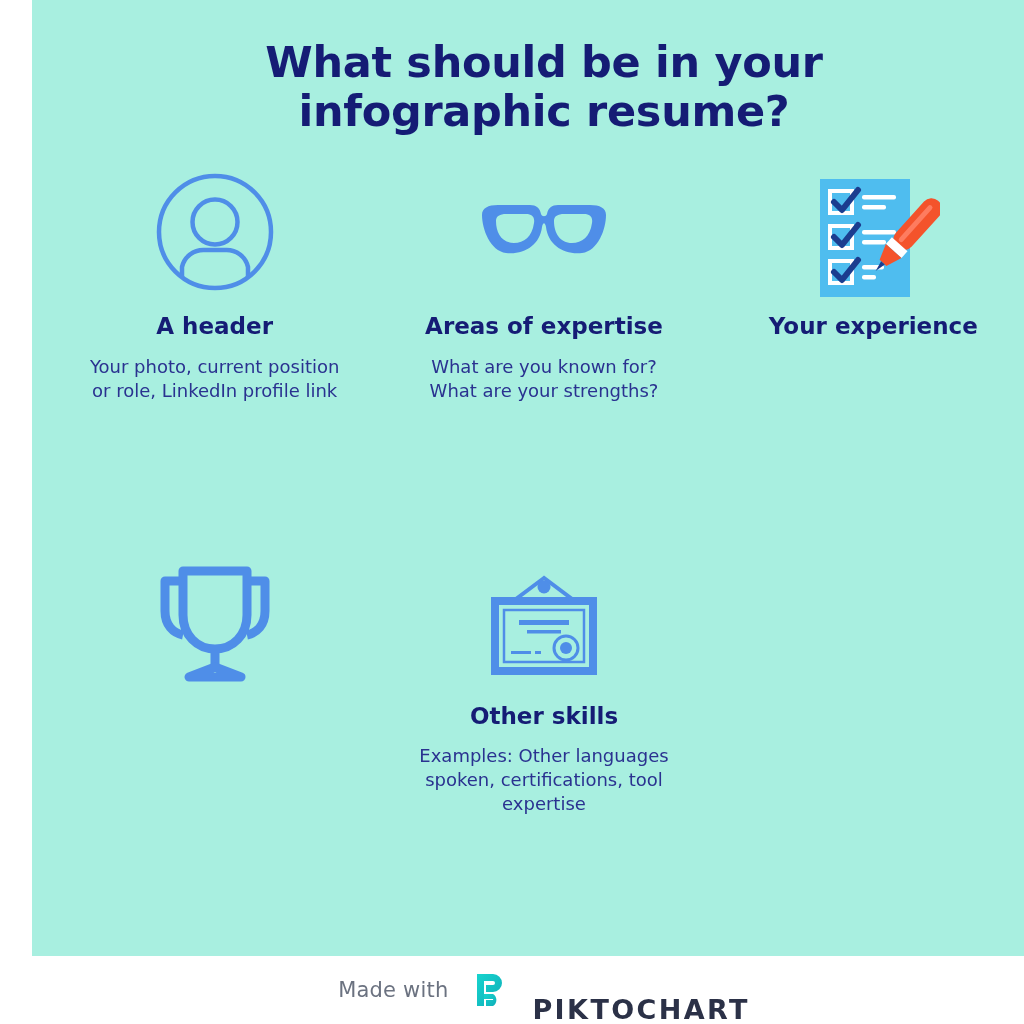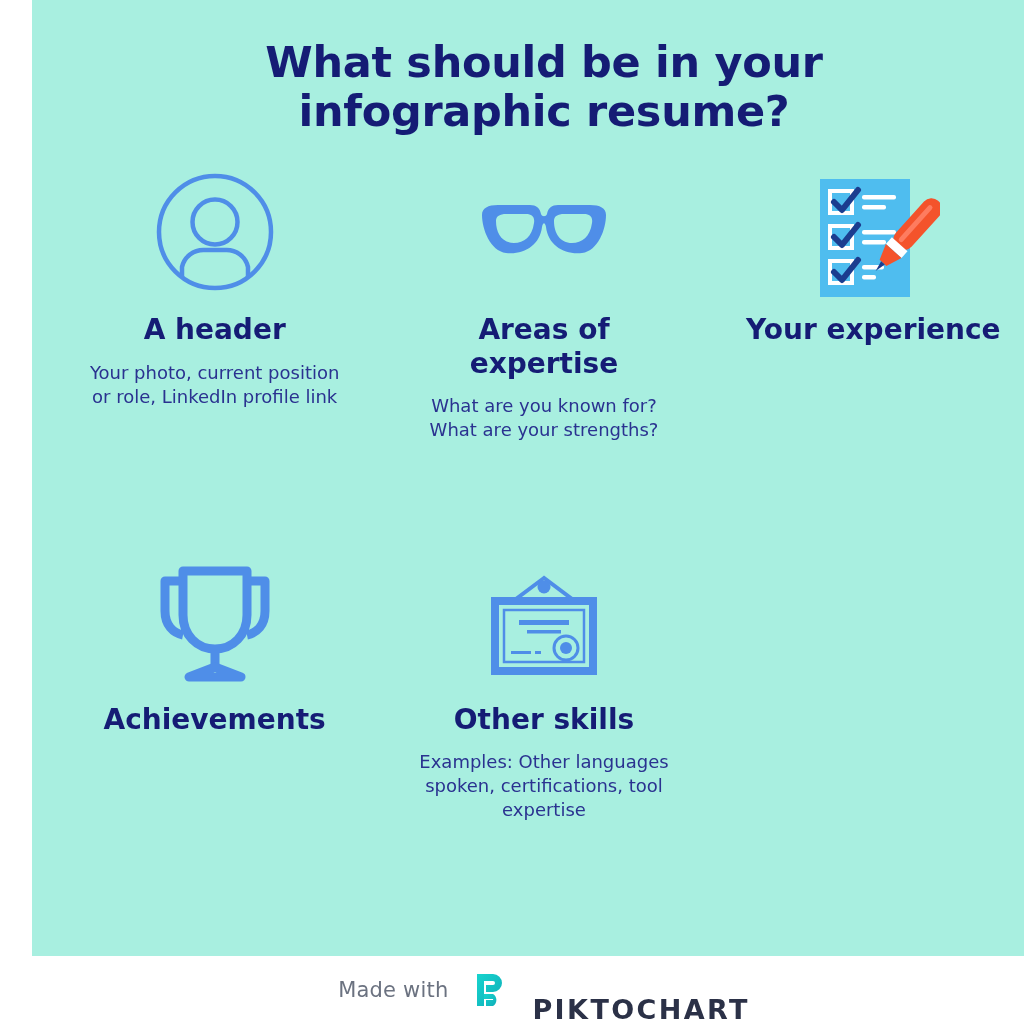--- a/index.html
+++ b/index.html
@@ -70,21 +70,21 @@
   .icon-box {
     height: 150px;
     display: flex;
     align-items: center;
     justify-content: center;
     margin-bottom: 6px;
   }
 
   .card-title {
     color: #151c75;
-    font-size: 28px;
+    font-size: 23px;
     font-weight: bold;
     text-align: center;
     line-height: 1.2;
     margin-bottom: 14px;
   }
 
   .card-body {
     color: #2a3290;
     font-size: 18px;
     text-align: center;
@@ -210,21 +210,20 @@
 
             <path d="M98 18 L114 18 L114 48 C114 62 106 70 96 72" fill="none" stroke="#4F8EE8" stroke-width="9" stroke-linejoin="round"></path>
 
             <path d="M32 8 L96 8 L96 52 C96 72 82 86 64 86 C46 86 32 72 32 52 Z" fill="none" stroke="#4F8EE8" stroke-width="9" stroke-linejoin="round"></path>
 
             <path d="M64 86 L64 104" fill="none" stroke="#4F8EE8" stroke-width="9"></path>
 
             <path d="M64 104 L38 114 L90 114 Z" fill="none" stroke="#4F8EE8" stroke-width="9" stroke-linejoin="round"></path>
           </svg>
         </div>
-        <div class="card-title">Achievements</div>
       </div>
 
       <div class="card row2">
         <div class="icon-box">
           <svg width="126" height="112" viewBox="0 0 126 112">
 
             <path d="M63 10 L31 34 L95 34 Z" fill="none" stroke="#4F8EE8" stroke-width="4"></path>
             <circle cx="63" cy="19" r="6.5" fill="#4F8EE8"></circle>
 
             <rect x="14" y="33" width="98" height="70" fill="none" stroke="#4F8EE8" stroke-width="8"></rect>

